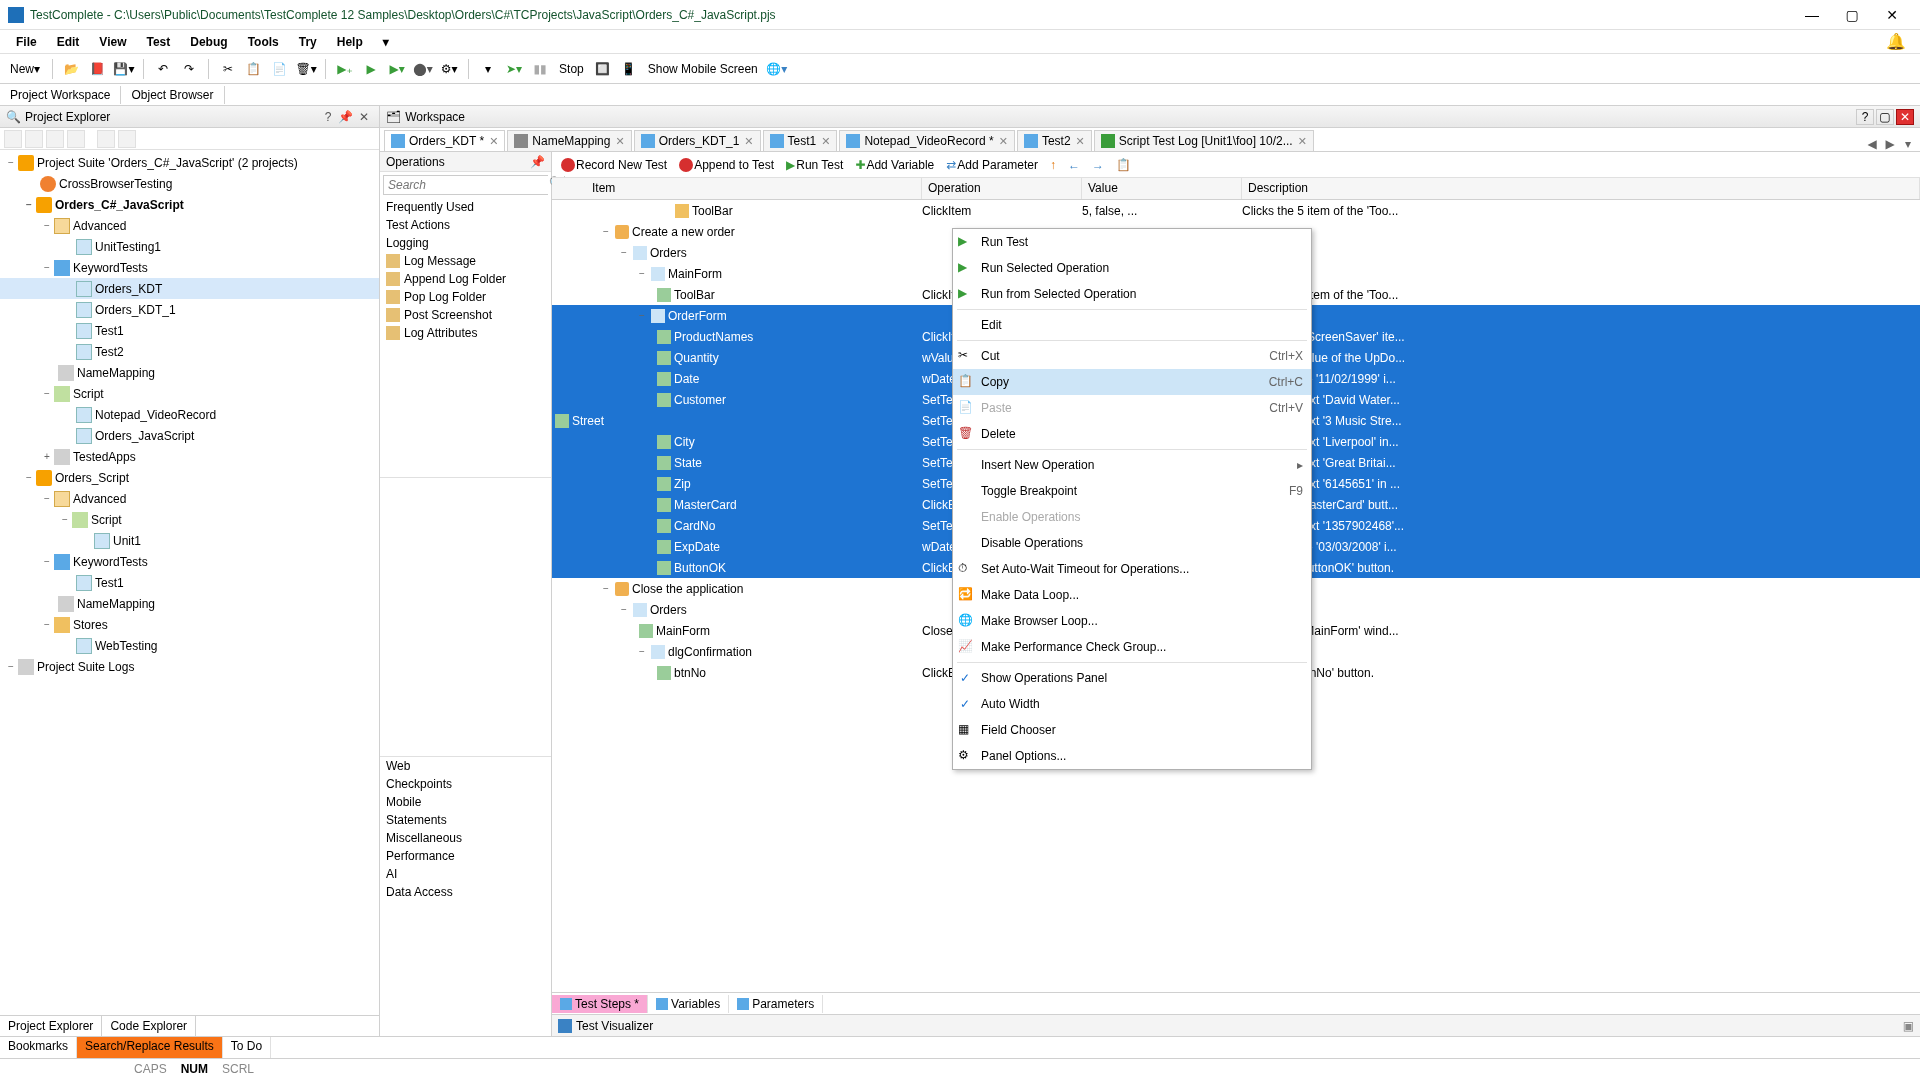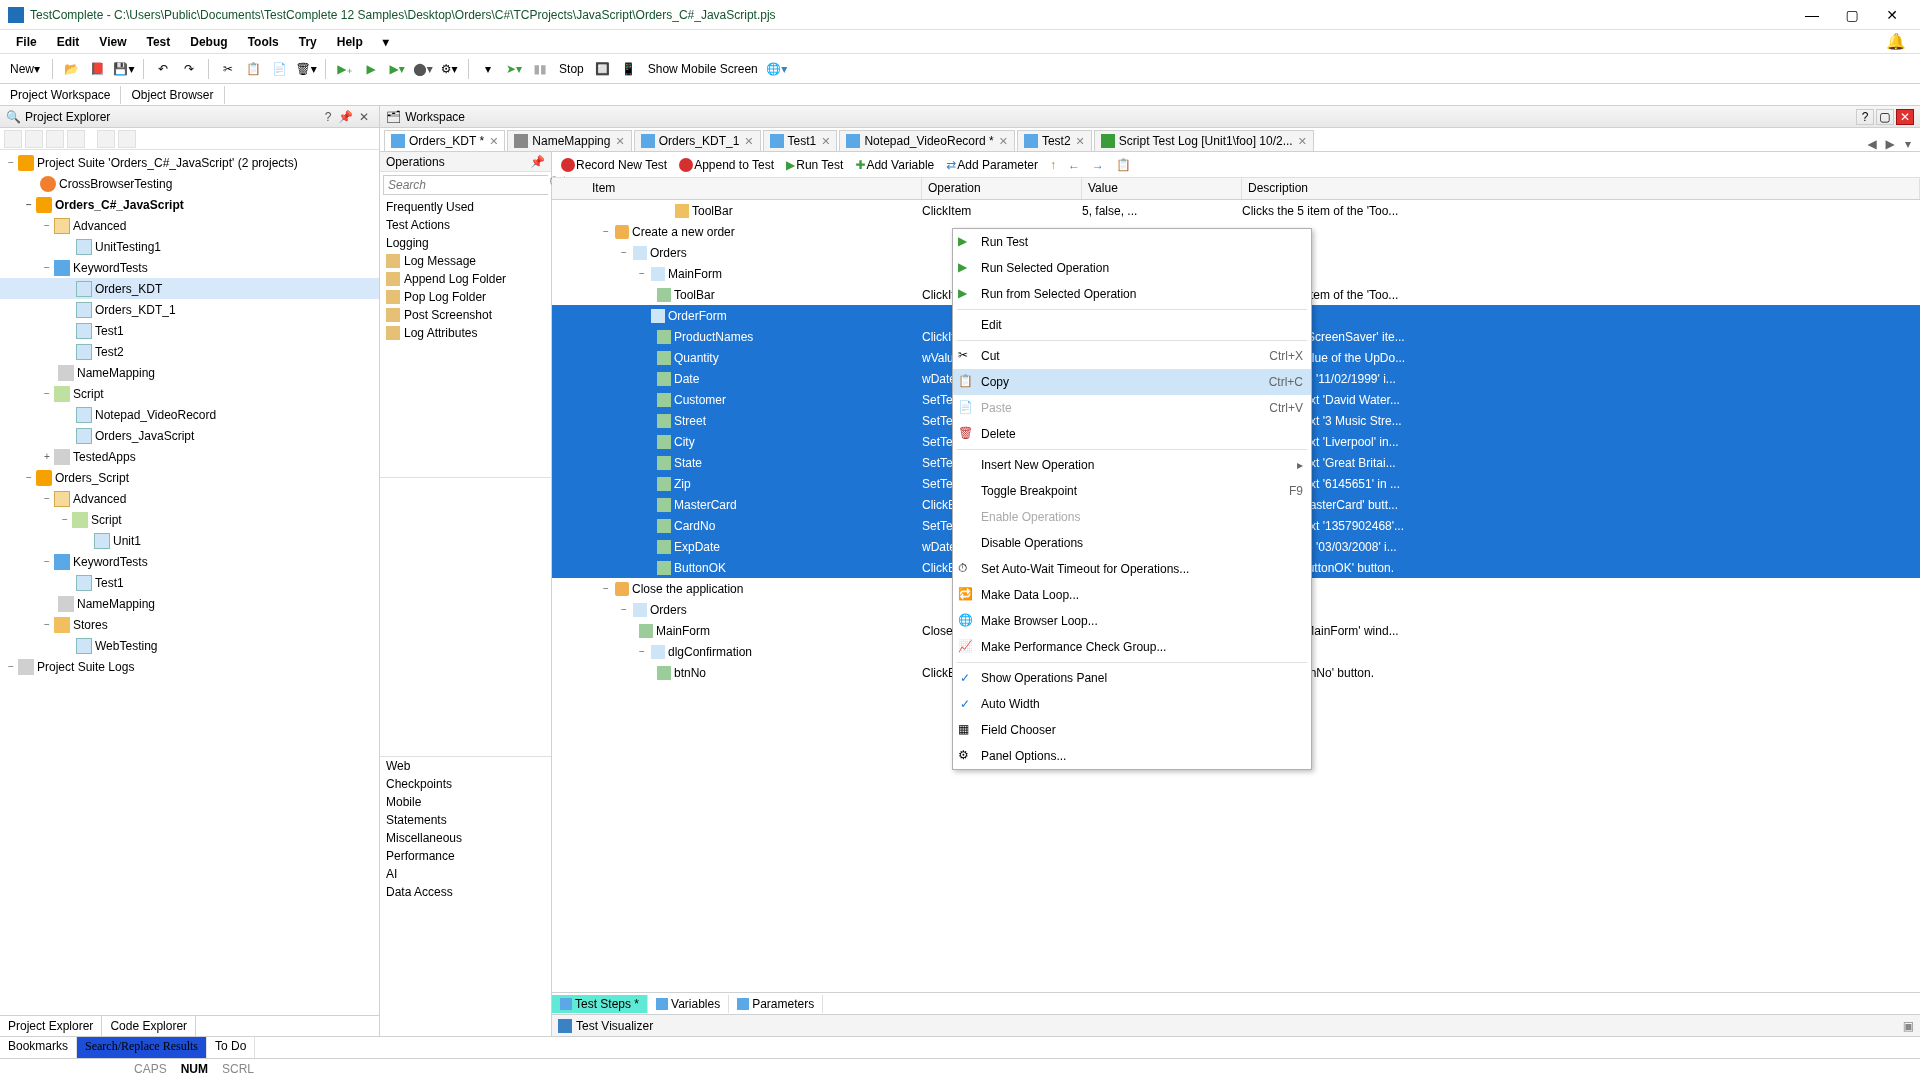--- a/index.html
+++ b/index.html
@@ -86,40 +86,40 @@
 .gr .c3{ width:160px; white-space:nowrap; overflow:hidden;}
 .gr .c4{ flex:1; white-space:nowrap; overflow:hidden; text-overflow:ellipsis;}
 .gr .gexp{ width:12px; text-align:center; color:#666; font-size:10px;}
 .gr .gic{ width:14px; height:14px; margin:0 3px; background:#f0c060;}
 .gr .gic.win{ background:#cde5f7;}
 .gr .gic.act{ background:#9acd9a;}
 .gr .gic.grp{ background:#f0b050; border-radius:2px;}
 
 .bottom-tabs { height:22px; display:flex; border-top:1px solid #d0d0d0; align-items:center;}
 .bottom-tabs .bt{ padding:2px 8px; display:flex; align-items:center; gap:3px; border-right:1px solid #e0e0e0;}
-.bottom-tabs .bt.active{ background:#5eead4;}
+.bottom-tabs .bt.active{ background:#f9a8d4;}
 .bottom-tabs .bti { width:12px; height:12px; background:#5aa9e6;}
 .visualizer { height:22px; display:flex; align-items:center; padding:0 6px; border-top:1px solid #d0d0d0; background:#f4f4f4;}
 .visualizer .vi{ width:14px; height:14px; background:#3a82c4; margin-right:4px;}
 .visualizer .exp-btn{ margin-left:auto; color:#888;}
 
 
 .ctx { position:absolute; background:#fff; border:1px solid #b0b0b0; box-shadow:2px 2px 5px rgba(0,0,0,0.25); z-index:1000; width: 360px;}
 .ctx .ci { display:flex; align-items:center; height:26px; padding:0 8px 0 28px; position:relative;}
 .ctx .ci .cic{ position:absolute; left:5px; width:16px; height:16px; }
 .ctx .ci .sc{ margin-left:auto; color:#666;}
 .ctx .ci .ar{ margin-left:auto; color:#666;}
 .ctx .ci.hi{ background:#cde5f7;}
 .ctx .ci.dis{ color:#aaa;}
 .ctx .csep{ height:1px; background:#e0e0e0; margin:2px 4px;}
 .ctx .chk{ position:absolute; left:7px; color:#1e74d2;}
 
 .status-tabs { height:22px; display:flex; border-top:1px solid #d0d0d0; }
 .status-tabs .st{ padding:2px 8px; border-right:1px solid #e0e0e0;}
-.status-tabs .st.active{ background:#1d4ed8;font-family:Liberation Serif, serif;}
+.status-tabs .st.active{ background:#f97316;}
 .statusbar { height:20px; display:flex; align-items:center; padding:0 10px; gap:14px; border-top:1px solid #d0d0d0; color:#888;}
 .statusbar .on{ color:#000; font-weight:bold;}
 </style>
 </head>
 <body>
 
 <div class="titlebar">
   <div class="app-icon"></div>
   <div class="title">TestComplete - C:\Users\Public\Documents\TestComplete 12 Samples\Desktop\Orders\C#\TCProjects\JavaScript\Orders_C#_JavaScript.pjs</div>
   <div class="win-btn">—</div>
@@ -540,21 +540,21 @@
             <div class="gr sel">
               <div class="c1" style="padding-left: 102px;">
                 <span class="gic act"></span>
                 <span>Customer</span>
               </div>
               <div class="c2">SetText</div>
               <div class="c3"></div>
               <div class="c4">Enters the text 'David Water...</div>
             </div>
             <div class="gr sel">
-              <div class="c1" style="padding-left: 102px;">
+              <div class="c1" style="">
                 <span class="gic act"></span>
                 <span>Street</span>
               </div>
               <div class="c2">SetText</div>
               <div class="c3"></div>
               <div class="c4">Enters the text '3 Music Stre...</div>
             </div>
             <div class="gr sel">
               <div class="c1" style="padding-left: 102px;">
                 <span class="gic act"></span>

